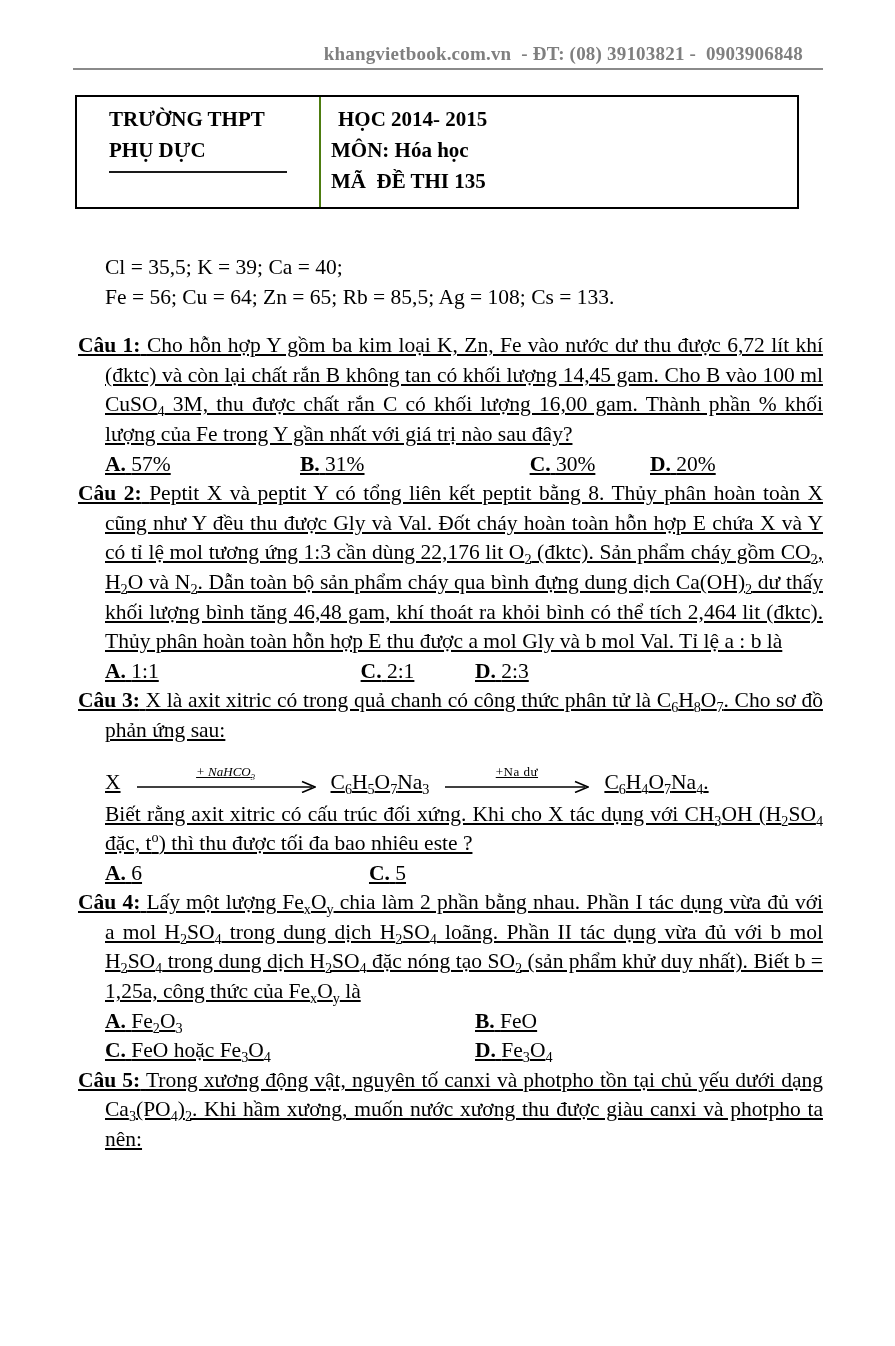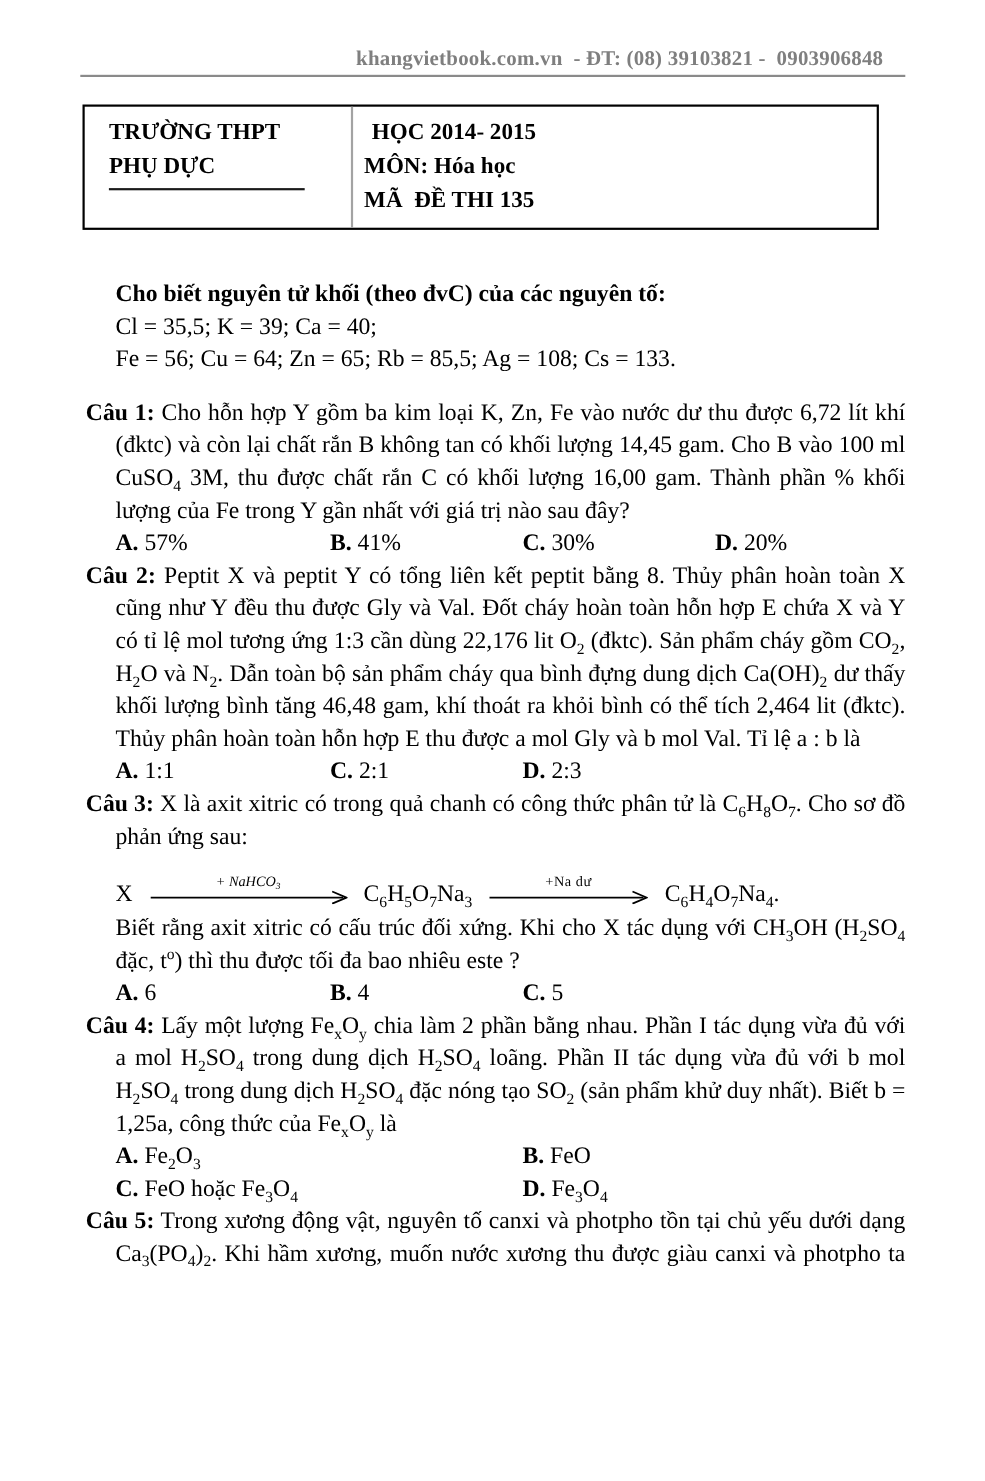--- a/index.html
+++ b/index.html
@@ -24,39 +24,39 @@
     border-top: 2px solid #8a8a8a;
   }
 
   
   .info-table {
     position: absolute; top: 95px; left: 75px; width: 724px;
     border: 2px solid #000;
     display: flex;
     font-weight: bold; font-size: 21px; line-height: 31px;
   }
-  .cell-school { width: 244px; border-right: 2px solid #a3a3a3; padding: 7px 10px 10px 22px; }
+  .cell-school { width: 244px; border-right: 2px solid #4d7c0f; padding: 7px 10px 10px 32px; }
   .cell-exam   { flex: 1; padding: 7px 6px 10px 10px; }
   .school-rule { width: 178px; border-bottom: 2px solid #1a1a1a; margin-top: 5px; }
   .exam-line2 { padding-left: 7px; }
 
   
   .content {
     position: absolute; top: 253px; left: 73px; width: 750px;
     font-size: 21.5px; line-height: 29.6px;
   }
   .masses { margin-left: 32px; }
   .masses-intro { font-weight: bold; }
 
-  .q { margin-left: 5px; padding-left: 27px; text-indent: -27px; text-align: justify; }
+  .q { margin-left: 5px; padding-left: 27px; text-indent: -27px; text-align: justify; text-decoration: underline; }
   .q-first { margin-top: 19px; }
   .q-label { font-weight: bold; }
 
   .opt-row { display: flex; text-indent: 0; text-align: left; }
-  .opt-c1 { width: 195px; } .opt-c2 { width: 175px; } .opt-c3 { width: 175px; } .opt-c4 { flex: 1; }
+  .opt-c1 { width: 195px; } .opt-c2 { width: 175px; } .opt-c3 { width: 175px; text-align: center; } .opt-c4 { flex: 1; }
   .opt2-c1 { width: 370px; } .opt2-c2 { flex: 1; }
   .ol { font-weight: bold; }
 
   sub { font-size: 0.66em; line-height: 0; }
   sup { font-size: 0.66em; line-height: 0; }
 
   
   .scheme {
     display: flex; align-items: flex-end; gap: 15px;
     text-indent: 0; text-align: left;
@@ -91,31 +91,30 @@
     <div class="cell-exam">
       <div class="exam-line2">HỌC 2014- 2015</div>
       <div>MÔN: Hóa học</div>
       <div>MÃ&nbsp; ĐỀ THI 135</div>
     </div>
   </div>
 
   <div class="content">
 
     <div class="masses">
-      <div class="masses-intro">Cho biết nguyên tử khối (theo đvC) của các nguyên tố:</div>
       <div>Cl = 35,5; K = 39; Ca = 40;</div>
       <div>Fe = 56; Cu = 64; Zn = 65; Rb = 85,5; Ag = 108; Cs = 133.</div>
     </div>
 
     <div class="q q-first">
       <span class="q-label">Câu 1:</span>
       <span>Cho hỗn hợp Y gồm ba kim loại K, Zn, Fe vào nước dư thu được 6,72 lít khí (đktc) và còn lại chất rắn B không tan có khối lượng 14,45 gam. Cho B vào 100 ml CuSO<sub>4</sub> 3M, thu được chất rắn C có khối lượng 16,00 gam. Thành phần % khối lượng của Fe trong Y gần nhất với giá trị nào sau đây?</span>
       <div class="opt-row">
         <span class="opt-c1"><span class="ol">A.</span> <span>57%</span></span>
-        <span class="opt-c2"><span class="ol">B.</span> <span>41%</span></span>
+        <span class="opt-c2"><span class="ol">B.</span> <span>31%</span></span>
         <span class="opt-c3"><span class="ol">C.</span> <span>30%</span></span>
         <span class="opt-c4"><span class="ol">D.</span> <span>20%</span></span>
       </div>
     </div>
 
     <div class="q">
       <span class="q-label">Câu 2:</span>
       <span>Peptit X và peptit Y có tổng liên kết peptit bằng 8. Thủy phân hoàn toàn X cũng như Y đều thu được Gly và Val. Đốt cháy hoàn toàn hỗn hợp E chứa X và Y có tỉ lệ mol tương ứng 1:3 cần dùng 22,176 lit O<sub>2</sub> (đktc). Sản phẩm cháy gồm CO<sub>2</sub>, H<sub>2</sub>O và N<sub>2</sub>. Dẫn toàn bộ sản phẩm cháy qua bình đựng dung dịch Ca(OH)<sub>2</sub> dư thấy khối lượng bình tăng 46,48 gam, khí thoát ra khỏi bình có thể tích 2,464 lit (đktc). Thủy phân hoàn toàn hỗn hợp E thu được a mol Gly và b mol Val. Tỉ lệ a : b là</span>
       <div class="opt-row">
         <span class="opt-c1"><span class="ol">A.</span> <span>1:1</span></span>
@@ -142,21 +141,20 @@
           <svg class="arrow-svg" width="145" height="13" viewBox="0 0 145 13">
             <line x1="1" y1="7" x2="141" y2="7" stroke="#000" stroke-width="1.6"></line>
             <path d="M131,1.5 L144,7 L131,12.5" fill="none" stroke="#000" stroke-width="1.6"></path>
           </svg>
         </span>
         <span>C<sub>6</sub>H<sub>4</sub>O<sub>7</sub>Na<sub>4</sub>.</span>
       </div>
       <div class="q-cont">Biết rằng axit xitric có cấu trúc đối xứng. Khi cho X tác dụng với CH<sub>3</sub>OH (H<sub>2</sub>SO<sub>4</sub> đặc, t<sup>o</sup>) thì thu được tối đa bao nhiêu este ?</div>
       <div class="opt-row">
         <span class="opt-c1"><span class="ol">A.</span> <span>6</span></span>
-        <span class="opt-c2"><span class="ol">B.</span> <span>4</span></span>
         <span class="opt-c3"><span class="ol">C.</span> <span>5</span></span>
       </div>
     </div>
 
     <div class="q">
       <span class="q-label">Câu 4:</span>
       <span>Lấy một lượng Fe<sub>x</sub>O<sub>y</sub> chia làm 2 phần bằng nhau. Phần I tác dụng vừa đủ với a mol H<sub>2</sub>SO<sub>4</sub> trong dung dịch H<sub>2</sub>SO<sub>4</sub> loãng. Phần II tác dụng vừa đủ với b mol H<sub>2</sub>SO<sub>4</sub> trong dung dịch H<sub>2</sub>SO<sub>4</sub> đặc nóng tạo SO<sub>2</sub> (sản phẩm khử duy nhất). Biết b = 1,25a, công thức của Fe<sub>x</sub>O<sub>y</sub> là</span>
       <div class="opt-row">
         <span class="opt2-c1"><span class="ol">A.</span> <span>Fe<sub>2</sub>O<sub>3</sub></span></span>
         <span class="opt2-c2"><span class="ol">B.</span> <span>FeO</span></span>

